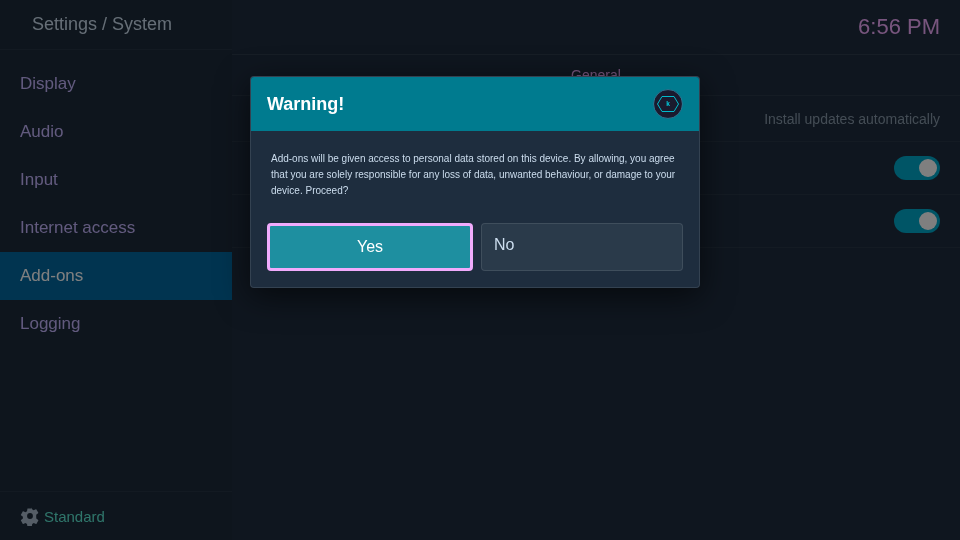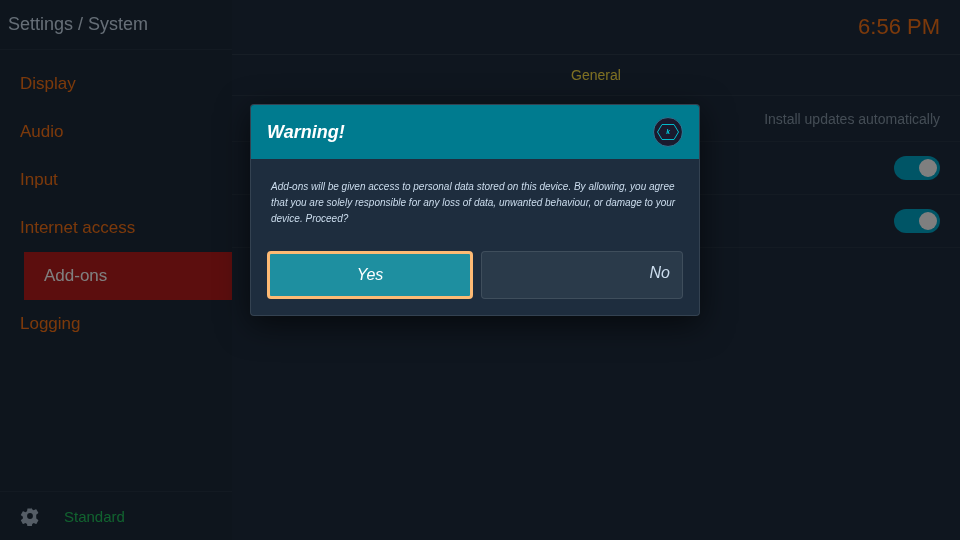--- a/index.html
+++ b/index.html
@@ -19,51 +19,50 @@
       left: 0;
       top: 0;
       width: 232px;
       height: 540px;
       background-color: #1c2a3a;
       display: flex;
       flex-direction: column;
     }
 
     .sidebar-title {
-      padding: 14px 8px;
+      padding: 14px 32px;
       font-size: 18px;
       color: #ccddee;
       font-weight: 400;
       border-bottom: 1px solid rgba(255,255,255,0.05);
     }
 
     .sidebar-nav {
       flex: 1;
       padding-top: 10px;
     }
 
     .sidebar-item {
       padding: 14px 20px;
       font-size: 17px;
-      color: #f97316;
+      color: #c4b5fd;
       cursor: pointer;
     }
 
     .sidebar-item.active {
-      background-color: #b91c1c;
+      background-color: #0369a1;
       color: #ffffff;
-      margin-left: 24px;
     }
 
     .sidebar-footer {
       padding: 14px 20px;
       display: flex;
       align-items: center;
-      gap: 24px;
-      color: #22c55e;
+      gap: 4px;
+      color: #5eead4;
       font-size: 15px;
       border-top: 1px solid rgba(255,255,255,0.05);
     }
 
     .gear-icon {
       width: 20px;
       height: 20px;
       color: #aabbcc;
     }
 
@@ -81,33 +80,33 @@
     .header {
       display: flex;
       justify-content: space-between;
       align-items: center;
       padding: 14px 20px;
       border-bottom: 1px solid rgba(255,255,255,0.08);
     }
 
     .header-time {
       font-size: 22px;
-      color: #f97316;
+      color: #f0abfc;
       font-weight: 300;
     }
 
     
     .content-area {
       padding: 0;
     }
 
     .section-label {
       text-align: center;
       padding: 12px;
-      color: #fde047;
+      color: #f0abfc;
       font-size: 14px;
       border-bottom: 1px solid rgba(255,255,255,0.06);
     }
 
     .settings-row {
       display: flex;
       justify-content: space-between;
       align-items: center;
       padding: 14px 20px;
       border-bottom: 1px solid rgba(255,255,255,0.05);
@@ -150,22 +149,21 @@
       position: absolute;
       left: 0;
       top: 0;
       width: 100%;
       height: 100%;
       background: rgba(0,0,0,0.5);
       display: flex;
       align-items: flex-start;
       justify-content: flex-start;
       padding-left: 250px;
-      padding-top: 104px;
-      font-style: italic;
+      padding-top: 76px;
     }
 
     
     .dialog {
       width: 450px;
       background-color: #1e2d3e;
       border: 1px solid rgba(255,255,255,0.1);
       border-radius: 4px;
       overflow: hidden;
       box-shadow: 0 8px 32px rgba(0,0,0,0.6);
@@ -196,38 +194,38 @@
       display: flex;
       padding: 8px 16px 16px 16px;
       gap: 0;
     }
 
     .btn-yes {
       flex: 1;
       padding: 12px;
       background-color: #1e8fa0;
       color: #ffffff;
-      border: 3px solid #fdba74;
+      border: 3px solid #f0abfc;
       border-radius: 4px;
       font-size: 16px;
       cursor: pointer;
       text-align: center;
       margin-right: 8px;
     }
 
     .btn-no {
       flex: 1;
       padding: 12px;
       background-color: #2a3a4a;
       color: #ccddee;
       border: 1px solid rgba(255,255,255,0.1);
       border-radius: 4px;
       font-size: 16px;
       cursor: pointer;
-      text-align: right;
+      text-align: left;
     }
 
     
     .bottom-hint {
       position: absolute;
       bottom: 0;
       left: 232px;
       right: 0;
       padding: 14px 20px;
       color: #4499bb;

